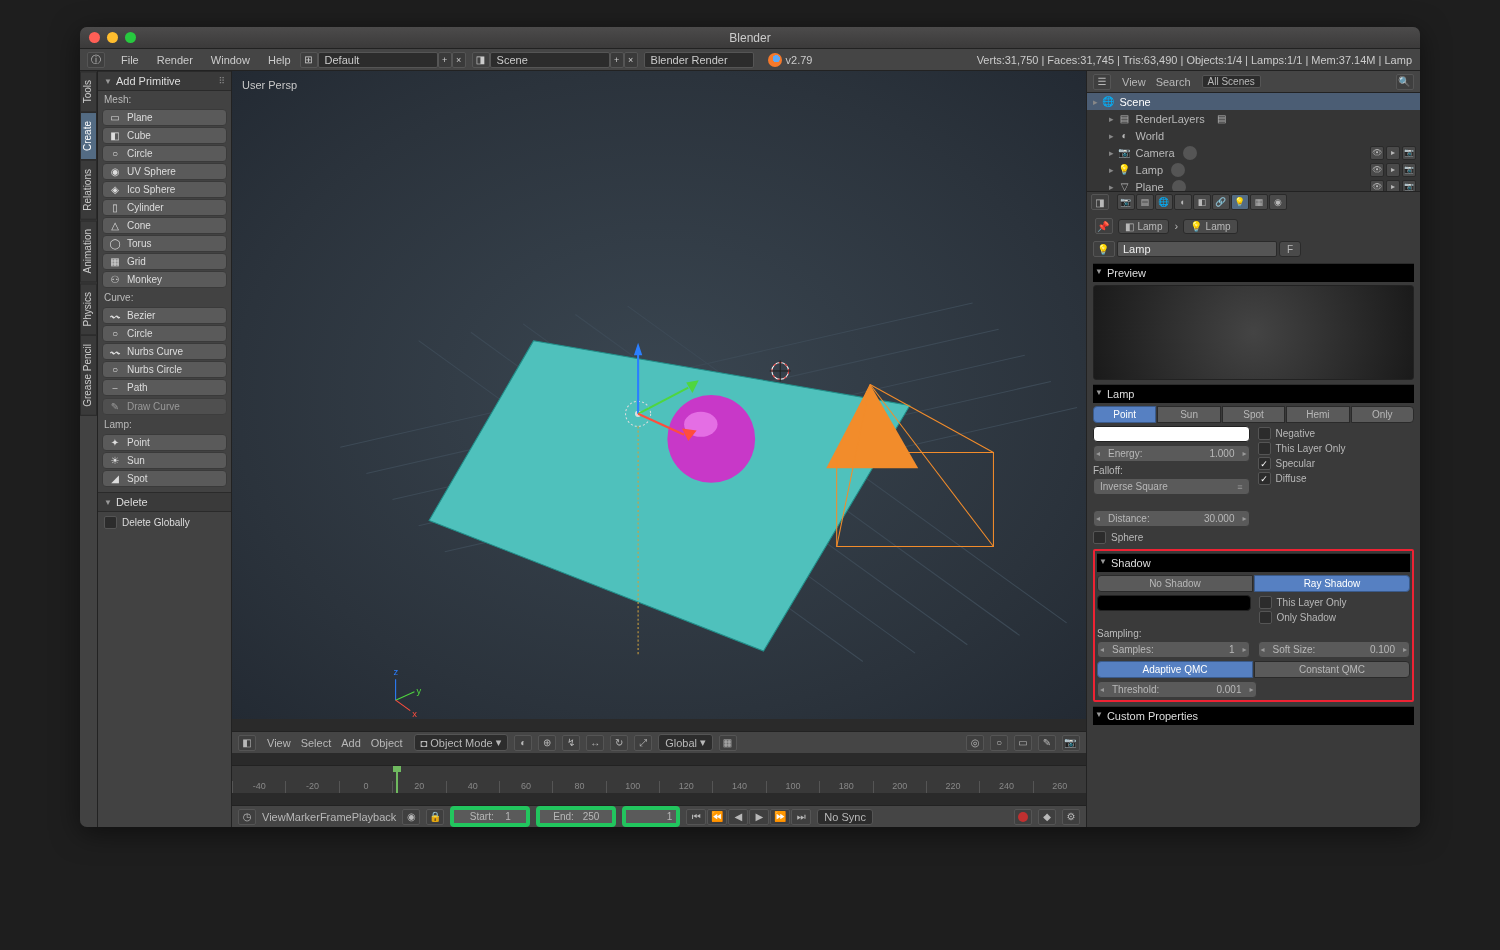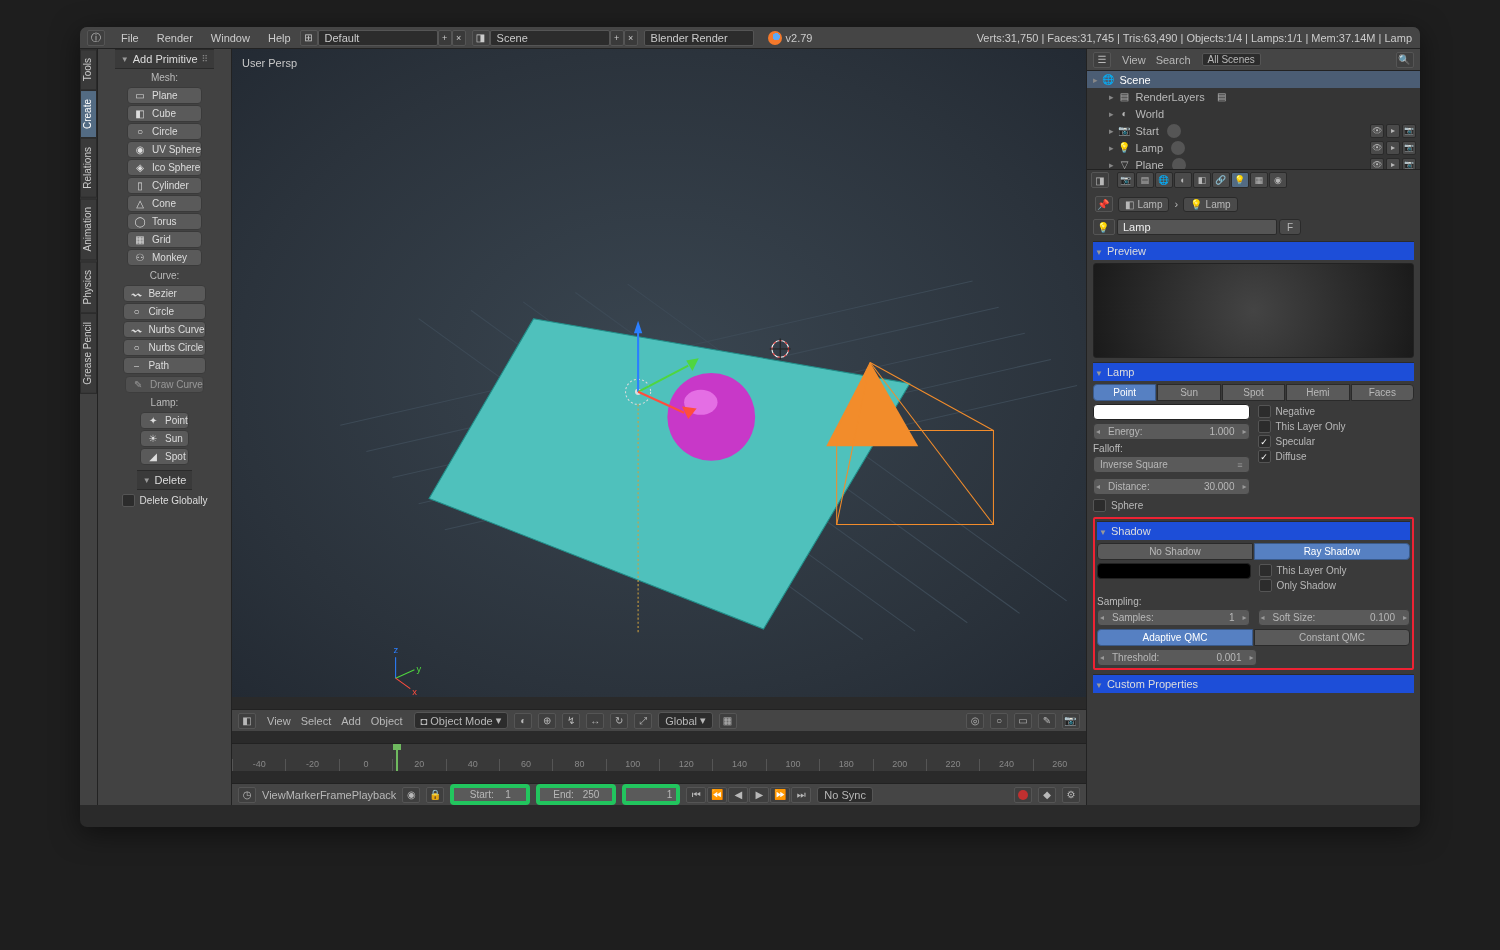--- a/index.html
+++ b/index.html
@@ -16,21 +16,21 @@
 .menu-items span { padding:3px 9px; cursor:default; }
 .layout-dd, .scene-dd, .engine-dd { background:#2c2c2c; border:1px solid #555; padding:1px 6px; border-radius:2px; display:flex; align-items:center; gap:4px;}
 .layout-dd { width:120px; } .scene-dd{width:120px;} .engine-dd{width:110px;}
 .plus-x { width:14px; height:16px; background:#3a3a3a; border:1px solid #555; display:inline-flex; align-items:center; justify-content:center; font-size:9px; border-radius:2px; cursor:pointer;}
 .info-bar .right { margin-left:auto; margin-right:8px; color:#ccc; font-size:11px;}
 .blogo { width:14px; height:14px; background:radial-gradient(circle at 60% 40%, #5da9f6 30%, transparent 31%), #f5792b; border-radius:50%; display:inline-block; margin-right:4px;}
 .main { display:flex; height:calc(100% - 44px); }
 .left-tabs { width:18px; background:#424242; display:flex; flex-direction:column; border-right:1px solid #222; }
 .vtab { writing-mode:vertical-rl; transform:rotate(180deg); font-size:10px; padding:8px 1px; text-align:center; background:#3a3a3a; border:1px solid #2a2a2a; cursor:pointer; color:#ccc;}
 .vtab.active { background:#536b83; color:#fff; }
-.toolshelf { width:134px; background:#424242; display:flex; flex-direction:column; font-size:11px; color:#ddd; border-right:1px solid #222; overflow:hidden;align-items:center;}
+.toolshelf { width:134px; background:#424242; display:flex; flex-direction:column; font-size:11px; color:#ddd; border-right:1px solid #222; overflow:hidden;}
 .panel-hdr { background:#3a3a3a; padding:3px 6px; font-size:11px; display:flex; align-items:center; gap:4px; border-top:1px solid #2a2a2a; border-bottom:1px solid #2a2a2a; }
 .panel-hdr::before { content:"▼"; font-size:8px; color:#999; }
 .tool-lbl { padding:3px 6px; font-size:10px; color:#bbb; }
 .tool-btn { margin:1px 4px; background:#5a5a5a; border:1px solid #3a3a3a; border-radius:4px; height:17px; display:flex; align-items:center; padding-left:5px; font-size:10px; cursor:pointer; }
 .tool-btn.disabled { opacity:.55; }
 .tool-btn .ico { width:14px; text-align:center; margin-right:5px; color:#ddd; }
 .center-col { flex:1; display:flex; flex-direction:column; min-width:0;gap:12px;}
 .viewport { flex:1; background:radial-gradient(ellipse at center,#3a4651 0%,#2b333c 70%,#232a33 100%); position:relative; overflow:hidden; }
 .viewport .persp { position:absolute; top:8px; left:10px; color:#c8c8c8; font-size:11px; }
 .viewport svg { width:100%; height:100%; display:block; }
@@ -64,21 +64,21 @@
 .ptab { width:18px; height:16px; background:#4a4a4a; border:1px solid #2a2a2a; border-radius:2px; display:inline-flex; align-items:center; justify-content:center; font-size:9px; cursor:pointer;}
 .ptab.active { background:#536b83; }
 .prop-body { flex:1; padding:3px 6px 6px; overflow:auto; background:#3a3a3a; font-size:11px;}
 .prop-body::-webkit-scrollbar{width:0;}
 .breadcrumb { display:flex; align-items:center; gap:5px; padding:4px 2px; }
 .chip { background:#4a4a4a; border:1px solid #2a2a2a; border-radius:3px; padding:1px 6px; font-size:10px; display:flex; align-items:center; gap:3px;}
 .name-field { margin:3px 0 6px; display:flex; gap:2px; }
 .name-field .icon-btn{width:22px;}
 .name-field input { flex:1; max-width:160px; background:#555; border:1px solid #2a2a2a; color:#eee; font-size:11px; padding:1px 5px; border-radius:2px;}
 .rp-panel { margin-bottom:4px; }
-.rp-hdr { background:#1d4ed8; padding:3px 2px; font-size:11px; color:#ddd; display:flex; align-items:flex-end; gap:4px; border-top:1px solid #2b2b2b;}
+.rp-hdr { background:#000000; padding:3px 2px; font-size:11px; color:#ddd; display:flex; align-items:flex-start; gap:4px; border-top:1px solid #2b2b2b;}
 .rp-hdr::before { content:"▼"; font-size:8px; color:#999; }
 .preview-box { background:radial-gradient(circle,#444 0%,#1a1a1a 100%); height:95px; border:1px solid #222; border-radius:3px; margin:3px 0;}
 .btn-row { display:flex; gap:1px; margin:3px 0; }
 .btn-seg { flex:1; background:#5a5a5a; border:1px solid #2a2a2a; text-align:center; padding:2px 0; font-size:10px; cursor:pointer;}
 .btn-seg.active { background:#5680c2; border-color:#3a5a8a; color:#fff;}
 .btn-seg:first-child{border-radius:4px 0 0 4px;} .btn-seg:last-child{border-radius:0 4px 4px 0;}
 .color-field { height:16px; background:#fff; border:1px solid #222; border-radius:4px;}
 .color-field.black { background:#000; }
 .num-slider { background:#5a5a5a; border:1px solid #3a3a3a; border-radius:4px; padding:1px 6px; display:flex; justify-content:space-between; font-size:10px; height:17px; align-items:center; position:relative;}
 .num-slider::before { content:"◂"; position:absolute; left:2px; font-size:8px; color:#999;}
@@ -91,20 +91,28 @@
 .cbx.checked::after { content:"✓"; }
 .dd-field { background:#5a5a5a; border:1px solid #3a3a3a; border-radius:4px; padding:1px 6px; display:flex; justify-content:space-between; font-size:10px; height:17px; align-items:center;}
 .dd-field::after{content:"≡"; font-size:9px; color:#999;}
 .red-box { border:2px solid #e23; border-radius:2px; padding:2px; margin-top:2px;}
 .section-lbl { font-size:10px; color:#bbb; margin:3px 0 2px;}
 </style>
 </head>
 <body>
 
 <div class="window">
+ <div class="titlebar">
+   <div class="traffic">
+     <div class="tl red"></div>
+     <div class="tl yellow"></div>
+     <div class="tl green"></div>
+   </div>
+   <div class="title">Blender</div>
+ </div>
 
  <div class="info-bar">
    <div class="seg"><span class="icon-btn">ⓘ</span></div>
    <div class="menu-items" id="topmenu">
         <span>File</span>
         <span>Render</span>
         <span>Window</span>
         <span>Help</span>
       </div>
    <span class="icon-btn">⊞</span>
@@ -348,21 +356,21 @@
             <span class="oicon" style="margin-left:6px">▤</span>
           </div>
           <div class="orow" style="padding-left: 22px;">
             <span class="disc">▸</span>
             <span class="oicon">◐</span>
             <span>World</span>
           </div>
           <div class="orow" style="padding-left: 22px;">
             <span class="disc">▸</span>
             <span class="oicon">📷</span>
-            <span>Start</span>
+            <span>Camera</span>
             <span class="oicon" style="background:#555;border-radius:50%;margin-left:4px"></span>
             <span class="right">
               <span>👁</span>
               <span>▸</span>
               <span>📷</span>
             </span>
           </div>
           <div class="orow" style="padding-left: 22px;">
             <span class="disc">▸</span>
             <span class="oicon">💡</span>
@@ -422,34 +430,34 @@
 
        <div class="rp-panel">
          <div class="rp-hdr">
               <span>Lamp</span>
             </div>
          <div class="btn-row" id="lamptypes">
               <div class="btn-seg active">Point</div>
               <div class="btn-seg">Sun</div>
               <div class="btn-seg">Spot</div>
               <div class="btn-seg">Hemi</div>
-              <div class="btn-seg">Faces</div>
+              <div class="btn-seg">Only</div>
             </div>
          <div class="two-col" style="margin-top:3px">
            <div>
              <div class="color-field"></div>
              <div class="num-slider" style="margin-top:3px">
                   <span class="lbl">Energy:</span>
                   <span class="val">1.000</span>
                 </div>
              <div class="section-lbl">Falloff:</div>
              <div class="dd-field">
                   <span>Inverse Square</span>
                 </div>
-             <div class="num-slider" style="margin-top:5px">
+             <div class="num-slider" style="margin-top:15px">
                   <span class="lbl">Distance:</span>
                   <span class="val">30.000</span>
                 </div>
            </div>
            <div>
              <div class="check-row">
                   <span class="cbx"></span>
                   <span>Negative</span>
                 </div>
              <div class="check-row">

